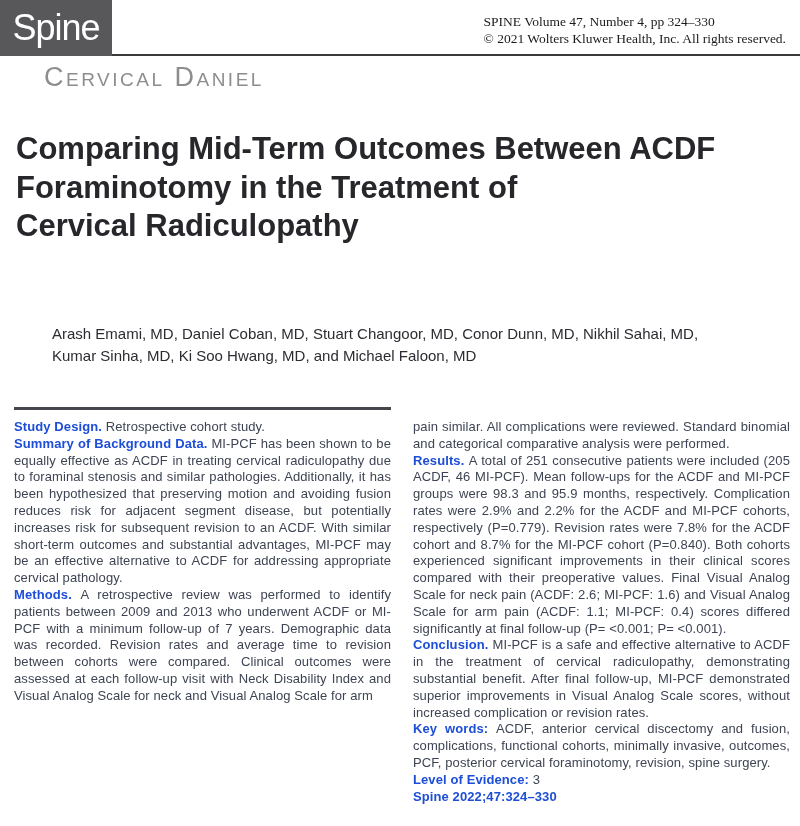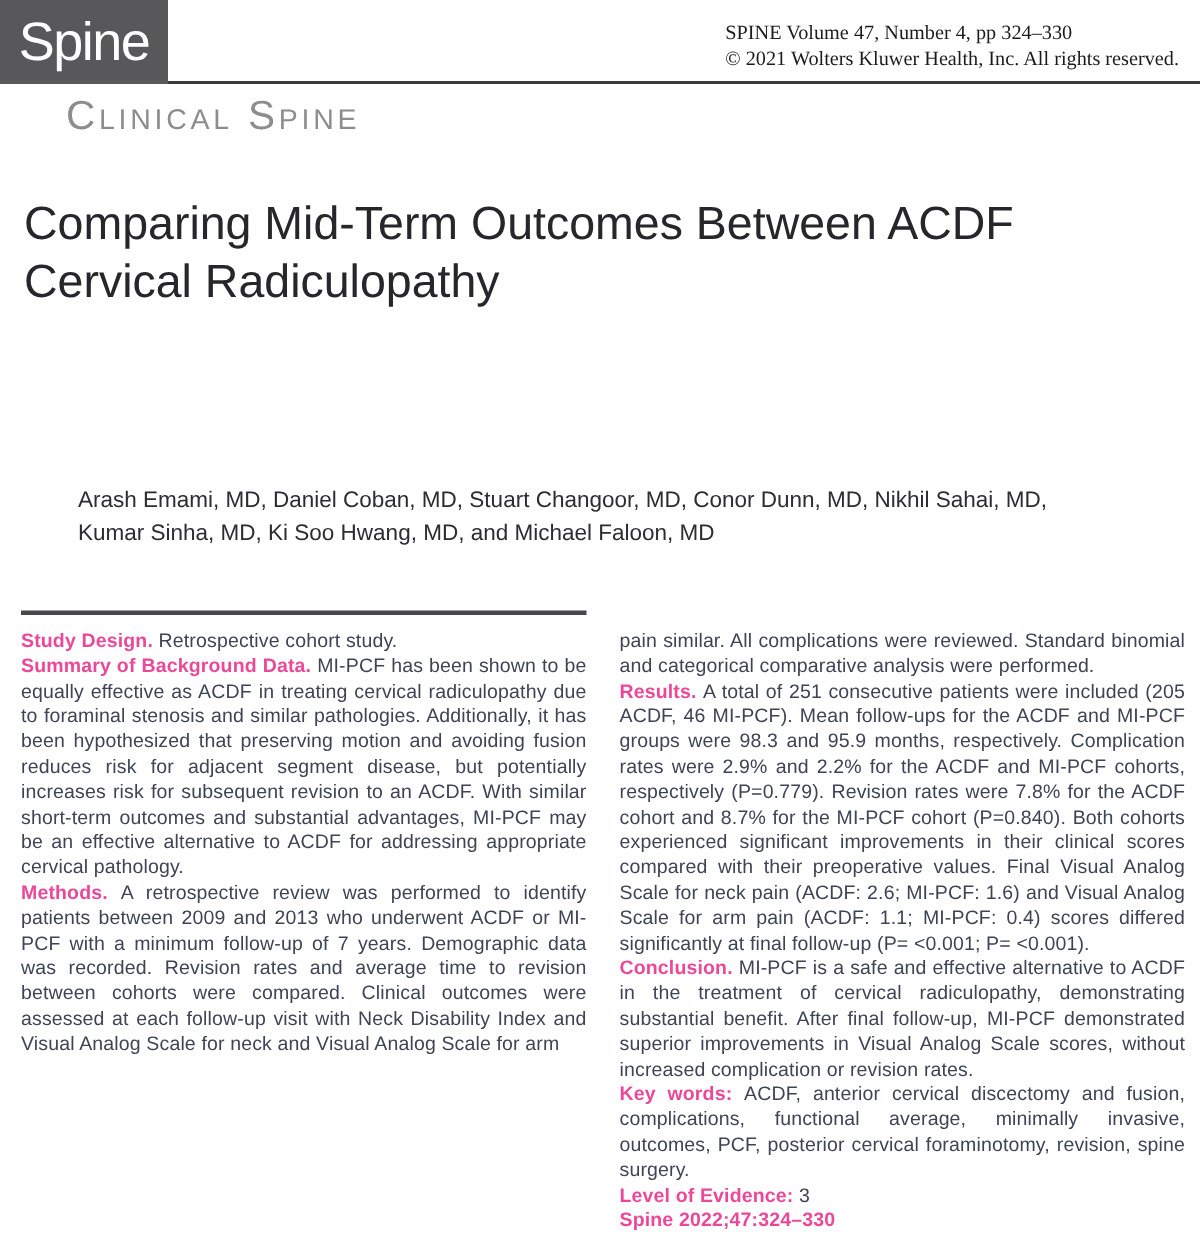--- a/index.html
+++ b/index.html
@@ -22,74 +22,75 @@
     font-family:"Liberation Serif",serif;font-size:13.5px;line-height:17px;color:#1b1b1b;
   }
   .section-label{
     position:absolute;top:62px;left:44px;
     font-variant:small-caps;font-size:27px;letter-spacing:2.5px;color:#8d8d8d;
     font-family:"Liberation Sans",sans-serif;
   }
   
   .title{
     position:absolute;top:130px;left:16px;width:780px;margin:0;
-    font-weight:400;font-size:31px;line-height:38.5px;color:#26262b;
+    font-weight:700;font-size:31px;line-height:38.5px;color:#26262b;
   }
   .title span{display:block;}
   .authors{
     position:absolute;top:323px;left:52px;
     font-size:15px;line-height:21.5px;color:#2c2c32;
   }
   
   .abstract{position:absolute;top:419px;left:14px;width:776px;display:flex;gap:22px;}
   .col{
     width:377px;position:relative;text-align:justify;
     font-size:13px;line-height:16.8px;color:#3e4453;letter-spacing:0.1px;
   }
   .col-rule{position:absolute;top:-12px;left:0;width:100%;height:2.5px;background:#46464c;}
   .abs-para{margin:0;}
-  .abs-para b{color:#ec4899;font-weight:700;}
+  .abs-para b{color:#1d4ed8;font-weight:700;}
 </style>
 </head>
 <body>
 
 <div class="page">
 
   <div class="logo-box">
     <span class="logo-text">Spine</span>
   </div>
   <div class="top-rule"></div>
 
   <div class="issue-info">
     <div>SPINE Volume 47, Number 4, pp 324–330</div>
     <div>© 2021 Wolters Kluwer Health, Inc. All rights reserved.</div>
   </div>
 
-  <div class="section-label">Clinical Spine</div>
+  <div class="section-label">Cervical Daniel</div>
 
   <h1 class="title">
     <span>Comparing Mid-Term Outcomes Between ACDF</span>
+    <span>Foraminotomy in the Treatment of</span>
     <span>Cervical Radiculopathy</span>
   </h1>
 
   <div class="authors">
     <div>Arash Emami, MD, Daniel Coban, MD, Stuart Changoor, MD, Conor Dunn, MD, Nikhil Sahai, MD,</div>
     <div>Kumar Sinha, MD, Ki Soo Hwang, MD, and Michael Faloon, MD</div>
   </div>
 
   <div class="abstract">
     <div class="col" id="abstract-left">
       <div class="col-rule"></div>
     <p class="abs-para"><b>Study Design. </b><span>Retrospective cohort study.</span></p>
         <p class="abs-para"><b>Summary of Background Data. </b><span>MI-PCF has been shown to be equally effective as ACDF in treating cervical radiculopathy due to foraminal stenosis and similar pathologies. Additionally, it has been hypothesized that preserving motion and avoiding fusion reduces risk for adjacent segment disease, but potentially increases risk for subsequent revision to an ACDF. With similar short-term outcomes and substantial advantages, MI-PCF may be an effective alternative to ACDF for addressing appropriate cervical pathology.</span></p>
         <p class="abs-para"><b>Methods. </b><span>A retrospective review was performed to identify patients between 2009 and 2013 who underwent ACDF or MI-PCF with a minimum follow-up of 7 years. Demographic data was recorded. Revision rates and average time to revision between cohorts were compared. Clinical outcomes were assessed at each follow-up visit with Neck Disability Index and Visual Analog Scale for neck and Visual Analog Scale for arm</span></p>
       </div>
     <div class="col" id="abstract-right">
         <p class="abs-para"><span>pain similar. All complications were reviewed. Standard binomial and categorical comparative analysis were performed.</span></p>
         <p class="abs-para"><b>Results. </b><span>A total of 251 consecutive patients were included (205 ACDF, 46 MI-PCF). Mean follow-ups for the ACDF and MI-PCF groups were 98.3 and 95.9 months, respectively. Complication rates were 2.9% and 2.2% for the ACDF and MI-PCF cohorts, respectively (P=0.779). Revision rates were 7.8% for the ACDF cohort and 8.7% for the MI-PCF cohort (P=0.840). Both cohorts experienced significant improvements in their clinical scores compared with their preoperative values. Final Visual Analog Scale for neck pain (ACDF: 2.6; MI-PCF: 1.6) and Visual Analog Scale for arm pain (ACDF: 1.1; MI-PCF: 0.4) scores differed significantly at final follow-up (P= &lt;0.001; P= &lt;0.001).</span></p>
         <p class="abs-para"><b>Conclusion. </b><span>MI-PCF is a safe and effective alternative to ACDF in the treatment of cervical radiculopathy, demonstrating substantial benefit. After final follow-up, MI-PCF demonstrated superior improvements in Visual Analog Scale scores, without increased complication or revision rates.</span></p>
-        <p class="abs-para"><b>Key words: </b><span>ACDF, anterior cervical discectomy and fusion, complications, functional average, minimally invasive, outcomes, PCF, posterior cervical foraminotomy, revision, spine surgery.</span></p>
+        <p class="abs-para"><b>Key words: </b><span>ACDF, anterior cervical discectomy and fusion, complications, functional cohorts, minimally invasive, outcomes, PCF, posterior cervical foraminotomy, revision, spine surgery.</span></p>
         <p class="abs-para"><b>Level of Evidence: </b><span>3</span></p>
         <p class="abs-para"><b>Spine 2022;47:324–330</b></p>
       </div>
   </div>
 
 </div>
 
 </body></html>

